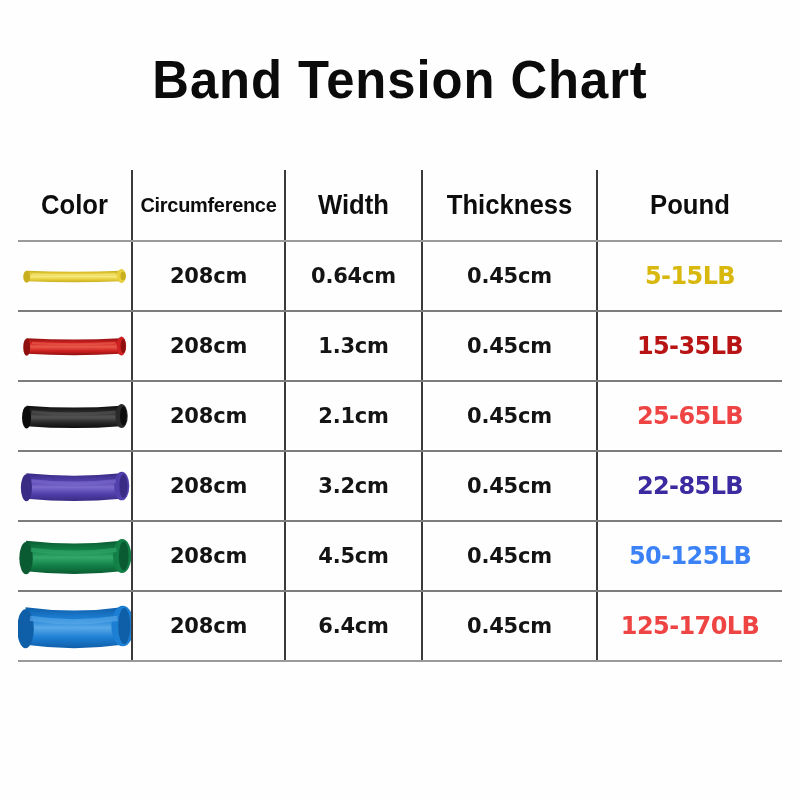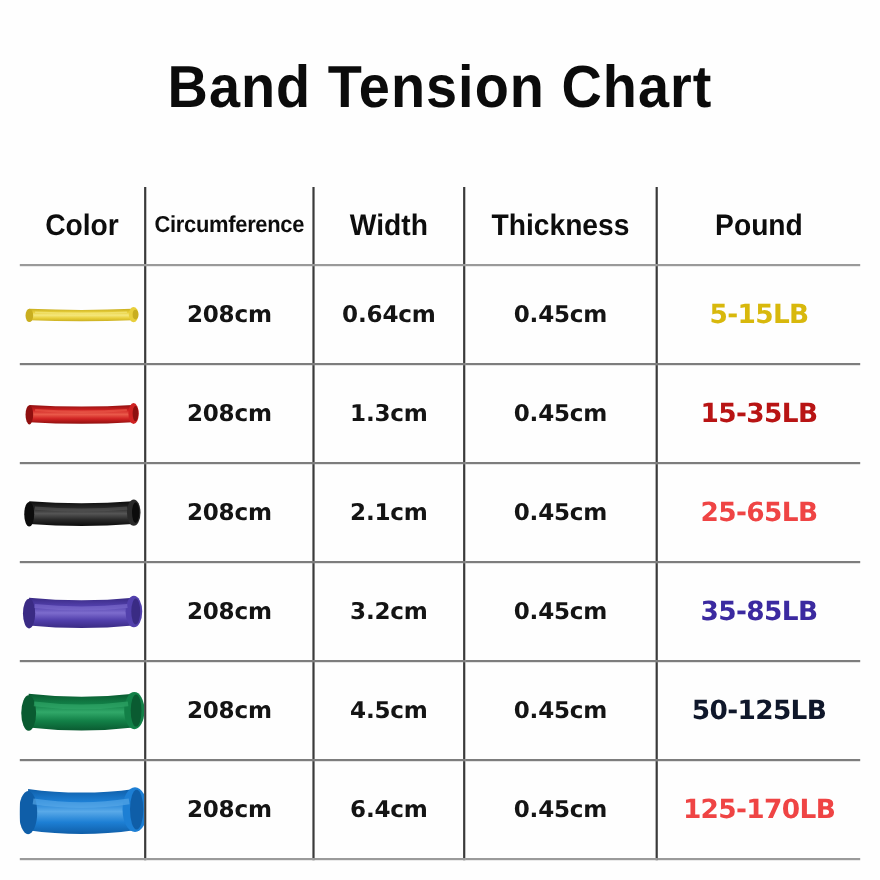--- a/index.html
+++ b/index.html
@@ -73,21 +73,21 @@
     letter-spacing: 0px;
     border-bottom: 2px solid #8a8a8a;
     transform: scaleX(0.95);
   }
   thead th.small-head {
     font-size: 21px;
     letter-spacing: -0.3px;
   }
 
   
-  tbody tr { height: 90px; }
+  tbody tr { height: 70px; }
   td.measure {
     font-family: "DejaVu Sans", sans-serif;
     font-weight: bold;
     font-size: 21px;
     color: #141414;
     letter-spacing: -0.2px;
   }
   td.pound {
     font-family: "DejaVu Sans", sans-serif;
     font-weight: bold;
@@ -229,21 +229,21 @@
                 <ellipse cx="10" cy="26.16" rx="6.6" ry="16" fill="#3a2b84"></ellipse>
                 <ellipse cx="123" cy="24" rx="9" ry="17" fill="#5240ac"></ellipse>
                 <ellipse cx="125" cy="24" rx="4.8" ry="14" fill="#3a2b84"></ellipse>
                 <path d="M 16 18 Q 67 23.4 116 18" stroke="#7d6ccd" stroke-width="4.2" fill="none" opacity="0.65"></path>
               </svg>
             </div>
           </td>
           <td class="measure">208cm</td>
           <td class="measure">3.2cm</td>
           <td class="measure">0.45cm</td>
-          <td class="pound" style="color: rgb(59, 42, 160);">35-85LB</td>
+          <td class="pound" style="color: rgb(59, 42, 160);">22-85LB</td>
         </tr>
         <tr>
           <td class="swatch">
             <div class="band-wrap">
               <svg class="band-svg" width="140" height="56" viewBox="0 0 140 56">
                 <defs>
                   <linearGradient id="g4" x1="0" y1="0" x2="0" y2="1">
                     <stop offset="0" stop-color="#0a5b31"></stop>
                     <stop offset="0.28" stop-color="#128047"></stop>
                     <stop offset="0.5" stop-color="#31a869"></stop>
@@ -255,21 +255,21 @@
                 <ellipse cx="10" cy="30.736" rx="8.36" ry="20" fill="#0a5b31"></ellipse>
                 <ellipse cx="129" cy="28" rx="11.4" ry="21" fill="#128047"></ellipse>
                 <ellipse cx="131" cy="28" rx="6.08" ry="18" fill="#0a5b31"></ellipse>
                 <path d="M 16 20.4 Q 70 27.24 122 20.4" stroke="#31a869" stroke-width="5.32" fill="none" opacity="0.65"></path>
               </svg>
             </div>
           </td>
           <td class="measure">208cm</td>
           <td class="measure">4.5cm</td>
           <td class="measure">0.45cm</td>
-          <td class="pound" style="color: #0f172a;">50-125LB</td>
+          <td class="pound" style="color: #3b82f6;">50-125LB</td>
         </tr>
         <tr>
           <td class="swatch">
             <div class="band-wrap">
               <svg class="band-svg" width="150" height="68" viewBox="0 0 150 68">
                 <defs>
                   <linearGradient id="g5" x1="0" y1="0" x2="0" y2="1">
                     <stop offset="0" stop-color="#0f5ea8"></stop>
                     <stop offset="0.28" stop-color="#1d7fd4"></stop>
                     <stop offset="0.5" stop-color="#59a9e8"></stop>

